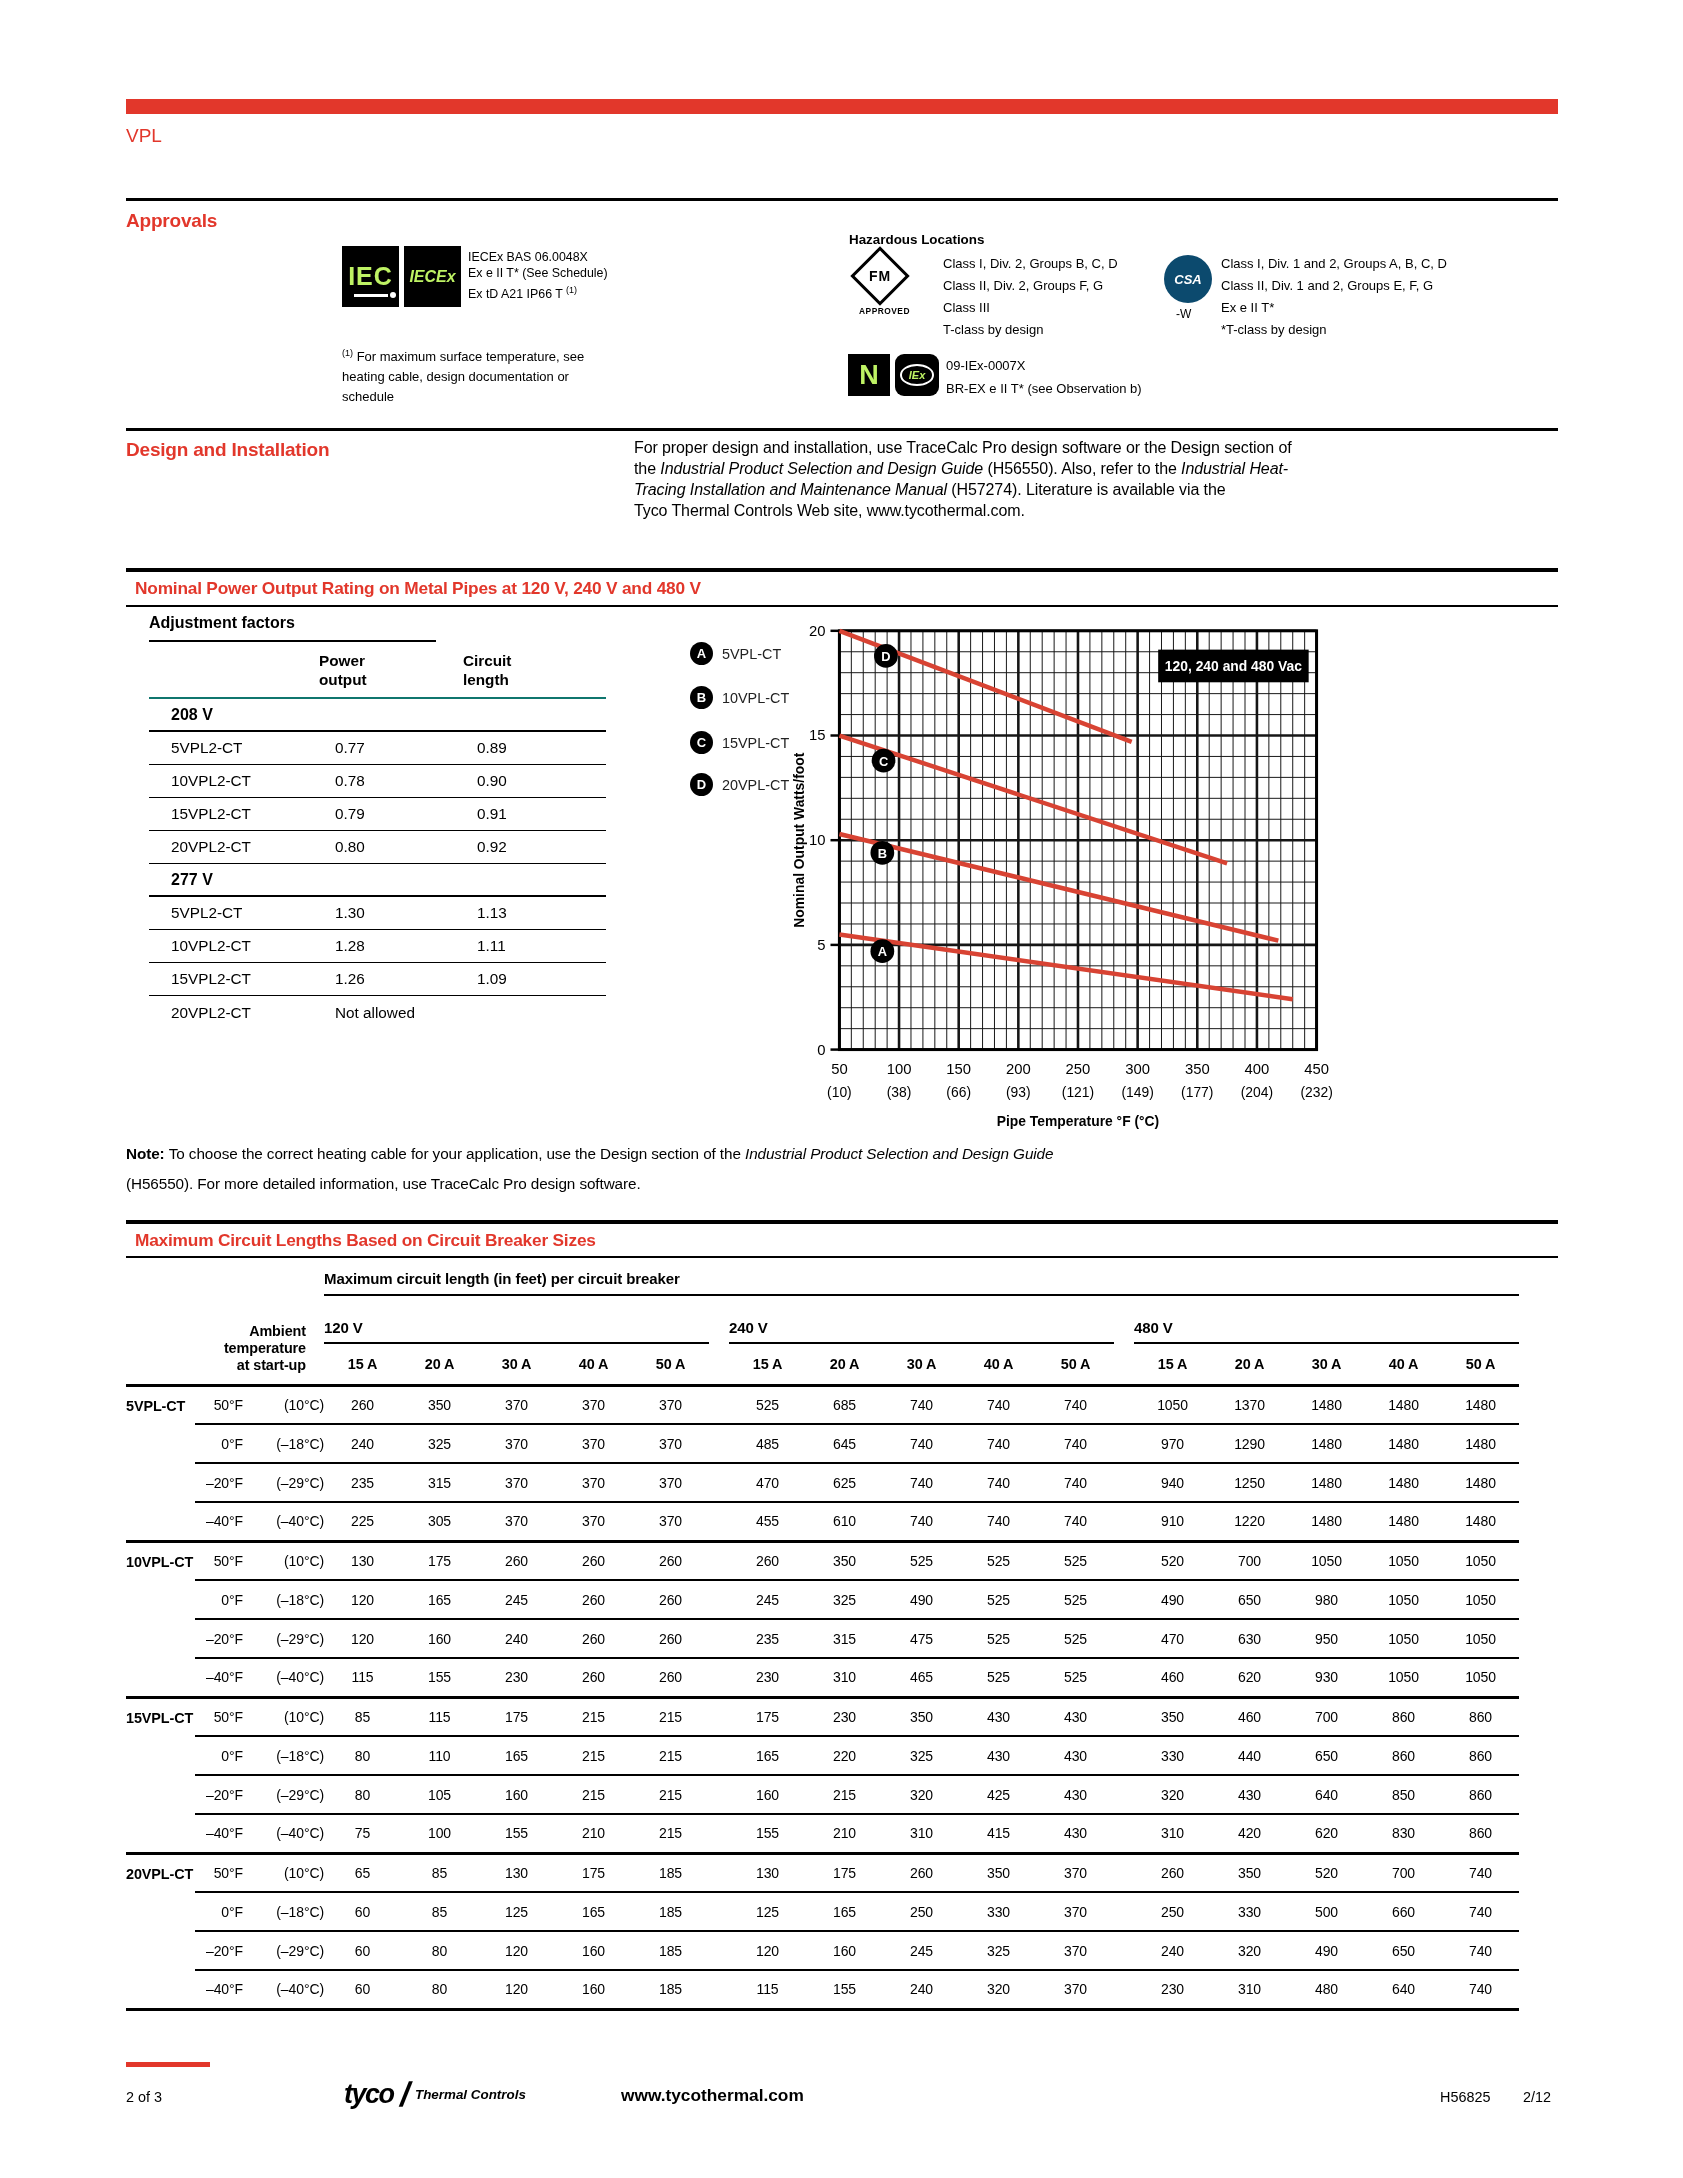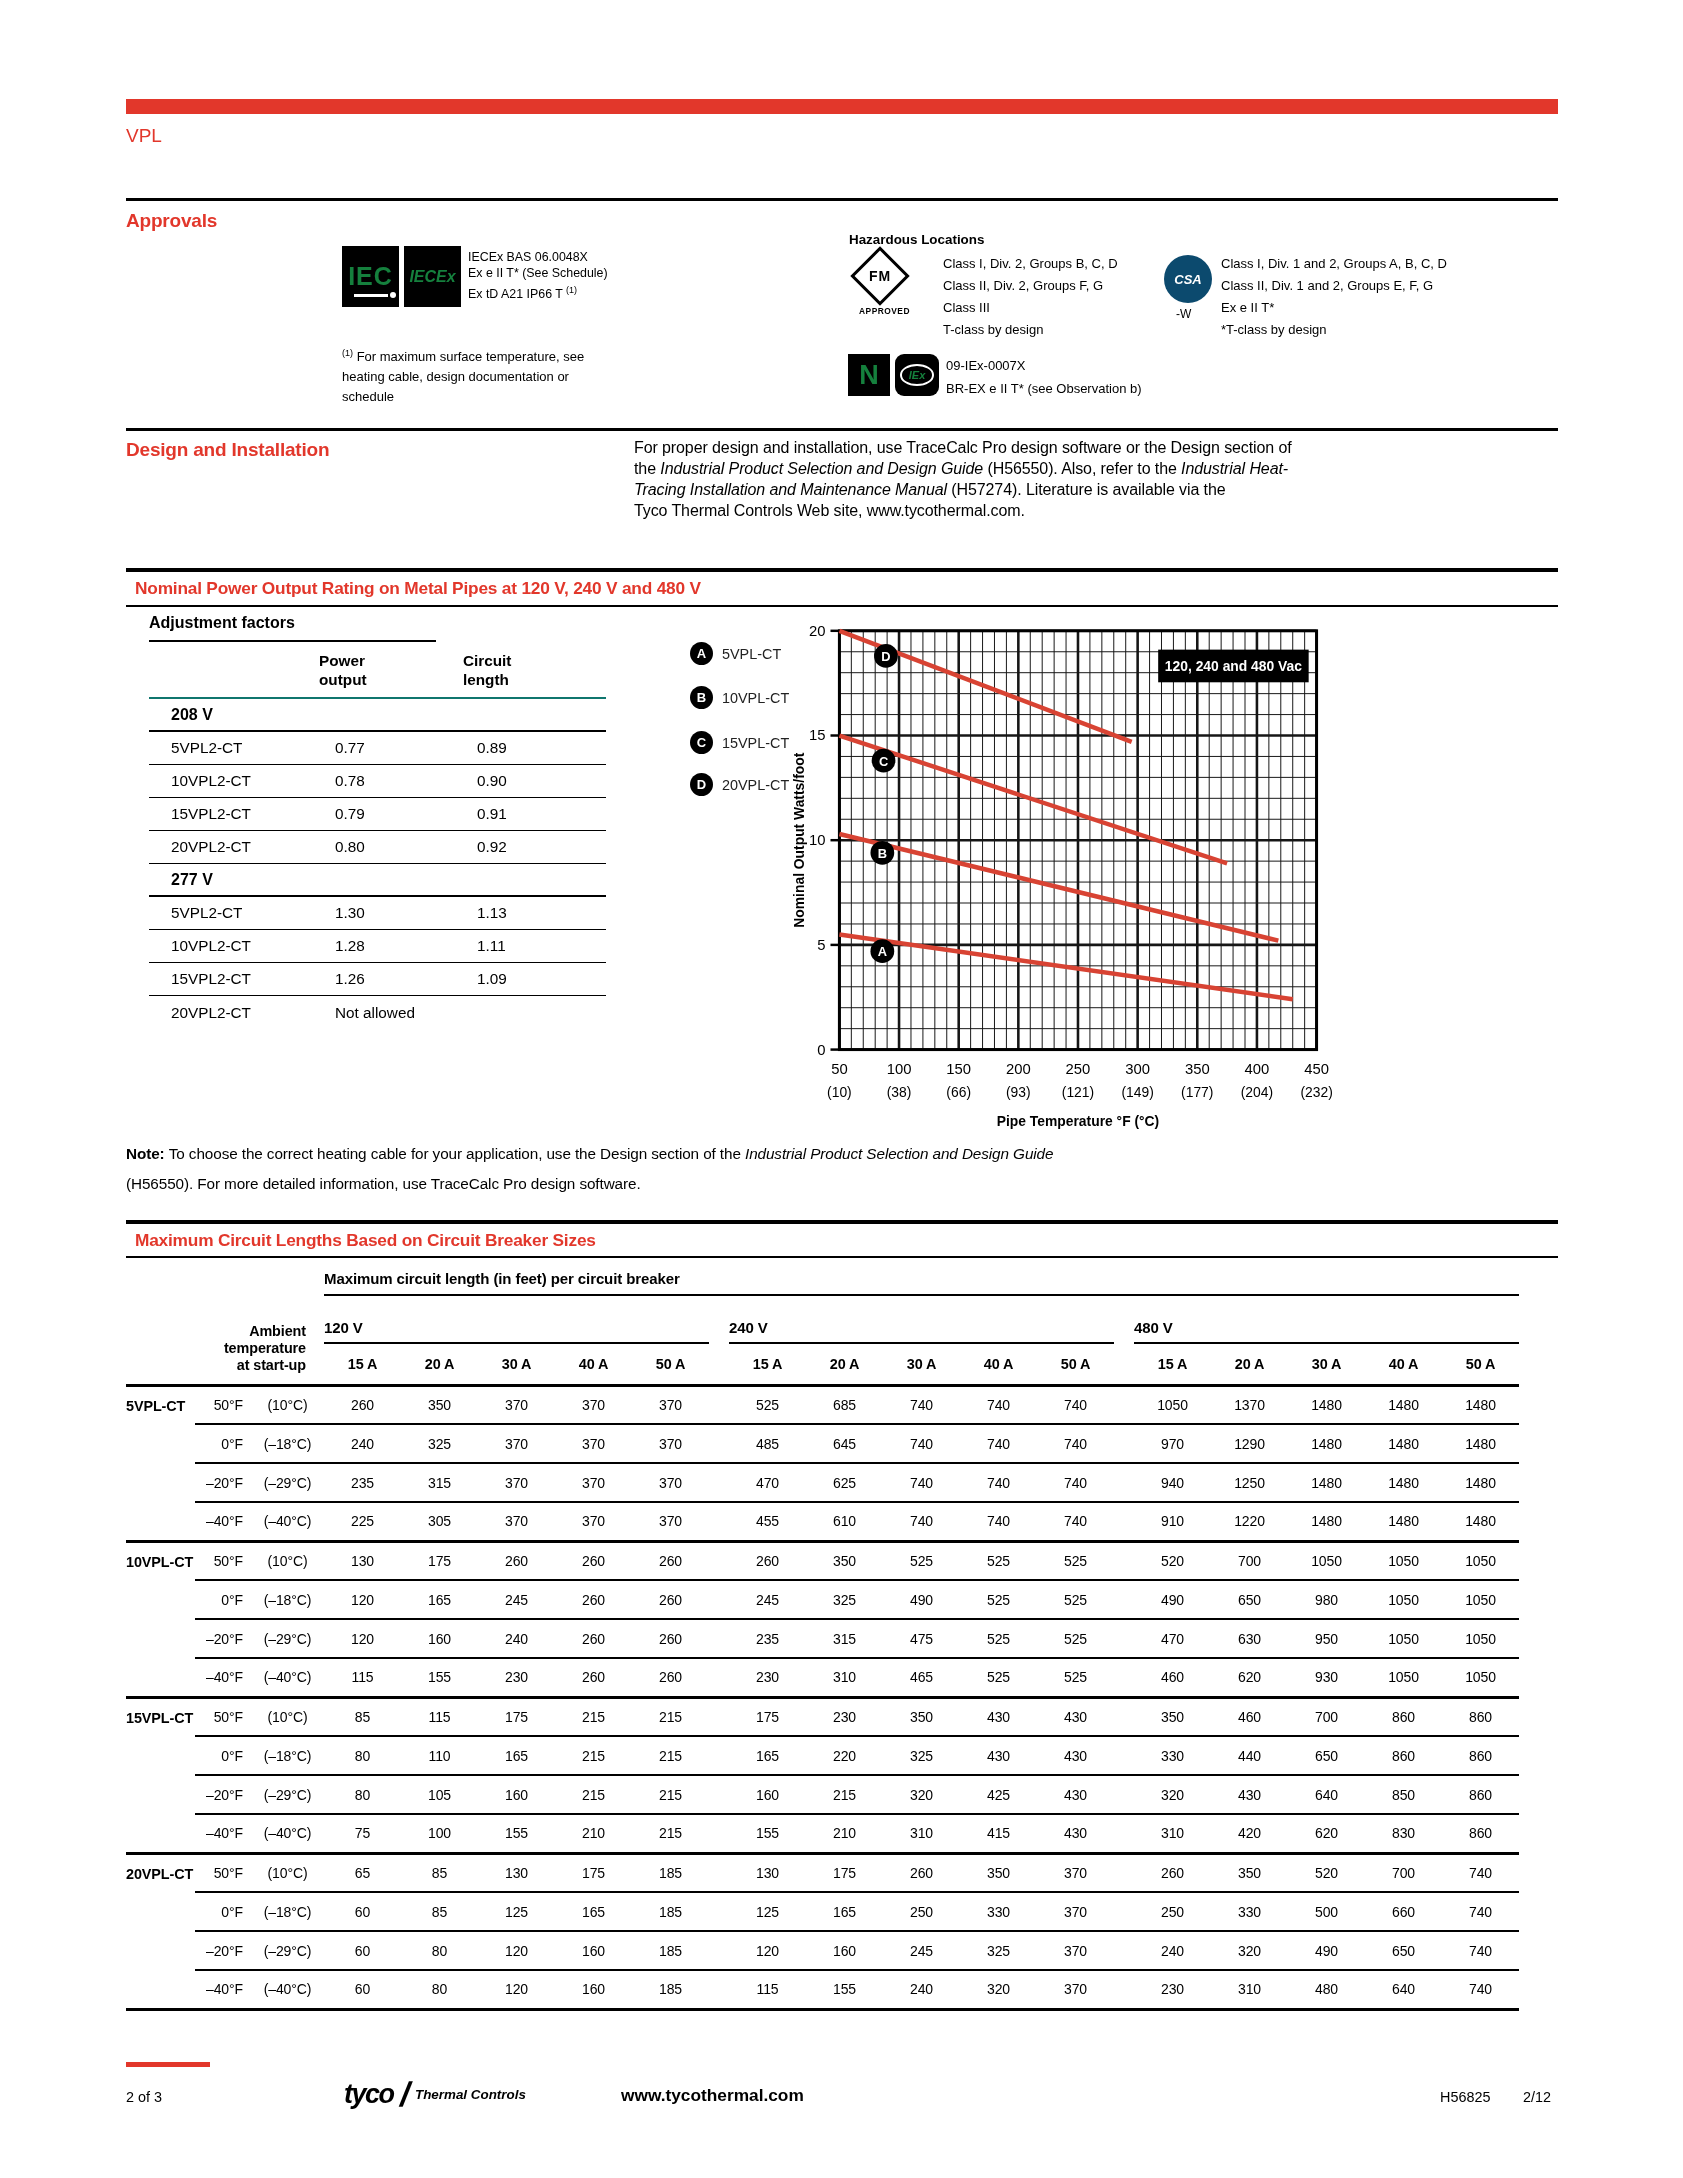--- a/index.html
+++ b/index.html
@@ -10,21 +10,21 @@
   .red{color:#e2372b}
   .bold{font-weight:bold}
   .rule{position:absolute;background:#000}
   .redbar{position:absolute;background:#e2372b}
   .sec-head{position:absolute;font-weight:bold;font-size:19px;color:#e2372b;letter-spacing:-0.2px}
   .sec-title{position:absolute;font-weight:bold;font-size:17.3px;color:#e2372b;letter-spacing:-0.2px}
   .small{font-size:12.4px;line-height:16.3px}
   .clsline{font-size:13px;line-height:22px}
   .sup{font-size:9px;vertical-align:super}
   
-  .blackbox{position:absolute;background:#000;color:#15803d;display:flex;align-items:center;justify-content:center}
+  .blackbox{position:absolute;background:#000;color:#bef264;display:flex;align-items:center;justify-content:center}
   .iec-inner{display:flex;flex-direction:column;align-items:center;margin-top:6px}
   .iec-txt{font-size:25px;font-weight:bold;letter-spacing:1px}
   .iec-bar{width:34px;height:3px;background:#fff;margin-top:3px;position:relative}
   .iec-dot{position:absolute;right:-8px;top:-2px;width:6px;height:6px;background:#fff;border-radius:50%}
   .iecex-txt{font-size:16px;font-weight:bold;font-style:italic}
   .fm-wrap{position:absolute}
   .fm-diamond{width:42px;height:42px;border:3.5px solid #000;background:#fff;transform:rotate(45deg);display:flex;align-items:center;justify-content:center}
   .fm-txt{transform:rotate(-45deg);font-weight:bold;font-size:14px;letter-spacing:1px}
   .fm-approved{font-size:8.4px;font-weight:bold;letter-spacing:0.5px;margin-top:9px;text-align:center}
   .csa-circle{position:absolute;width:48px;height:48px;background:#0c4a6e;border-radius:50%;color:#fff;display:flex;align-items:center;justify-content:center;font-weight:bold;font-size:13px;font-style:italic}
@@ -53,21 +53,21 @@
   #ctable{border-collapse:collapse;table-layout:fixed}
   #ctable td,#ctable th{padding:0;font-size:14px;letter-spacing:-0.1px}
   #ctable .mhdr{font-size:15px;text-align:left;border-bottom:2.5px solid #000;height:32px;vertical-align:bottom;padding-bottom:7px}
   #ctable .vth{text-align:left;border-bottom:2.5px solid #000;font-size:15px;vertical-align:bottom;padding-bottom:6px;height:48px}
   #ctable .bhdr{text-align:center;border-bottom:3.5px solid #000;height:42px;vertical-align:middle;font-size:14.4px}
   #ctable .rowc-sp{border-bottom:3.5px solid #000}
   #ctable .ambient{text-align:right;vertical-align:bottom;font-weight:bold;padding-right:18px;padding-bottom:9px;border-bottom:3.5px solid #000;line-height:17.3px;font-size:14.4px;white-space:pre-line}
   #ctable tbody td{border-bottom:2px solid #000;text-align:center;height:39px}
   #ctable tbody td.prod{text-align:left;font-weight:bold;vertical-align:top;padding-top:11px;border-bottom:3.5px solid #000;font-size:14.4px}
   #ctable tbody td.tf{text-align:right}
-  #ctable tbody td.tc{text-align:center;padding-left:8px}
+  #ctable tbody td.tc{text-align:right;padding-left:8px}
   #ctable tbody tr.glast td{border-bottom:3.5px solid #000}
   
   .tyco{display:flex;align-items:center}
   .tyco-main{font-weight:bold;font-style:italic;font-size:27px;letter-spacing:-1.5px}
   .tyco-slash{font-size:34px;font-weight:bold;margin:0 5px 0 7px;transform:skewX(-12deg)}
   .tyco-sub{font-weight:bold;font-style:italic;font-size:13.4px}
 </style>
 </head>
 <body>
 

